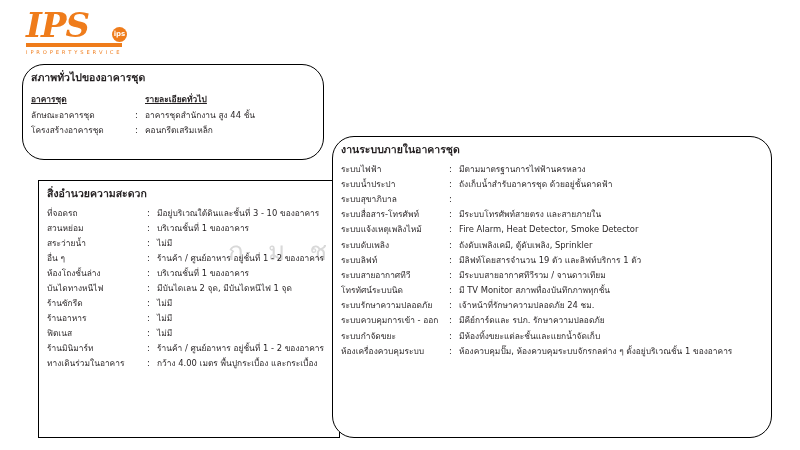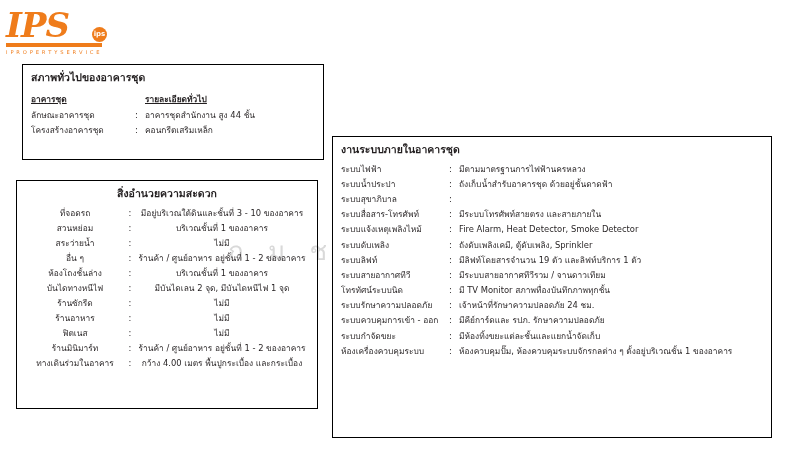--- a/index.html
+++ b/index.html
@@ -17,21 +17,21 @@
   }
   #page {
     position: relative;
     width: 800px;
     height: 450px;
   }
 
   
   #logo {
     position: absolute;
-    left: 6px;
+    left: 26px;
     top: 8px;
     width: 120px;
     height: 48px;
   }
   #logo .mark {
     font-family: "DejaVu Serif", "Liberation Serif", serif;
     font-weight: bold;
     font-style: italic;
     font-size: 34px;
     letter-spacing: -1px;
@@ -87,20 +87,21 @@
   
   .panel {
     position: absolute;
     border: 1px solid #000000;
     background: transparent;
     box-sizing: border-box;
     z-index: 2;
   }
   .panel.filled {
     background: #ffffff;
+    border-radius: 22px;
   }
   .panel-title {
     font-size: 10.5px;
     font-weight: bold;
     padding: 4px 8px 3px 8px;
     white-space: nowrap;
   }
   .panel-body {
     padding: 2px 8px 5px 8px;
   }
@@ -135,25 +136,24 @@
   
   #panel-general {
     left: 22px;
     top: 64px;
     width: 302px;
     height: 96px;
   }
   #panel-general .row .label { width: 104px; flex: 0 0 104px; }
 
   #panel-facilities {
-    left: 16px;
+    left: 38px;
     top: 180px;
     width: 302px;
-    height: 229px;
-    text-align: center;
+    height: 258px;
   }
   #panel-facilities .row .label { width: 100px; flex: 0 0 100px; }
   #panel-facilities .panel-body { padding-top: 0; }
 
   #panel-systems {
     left: 332px;
     top: 136px;
     width: 440px;
     height: 302px;
   }

